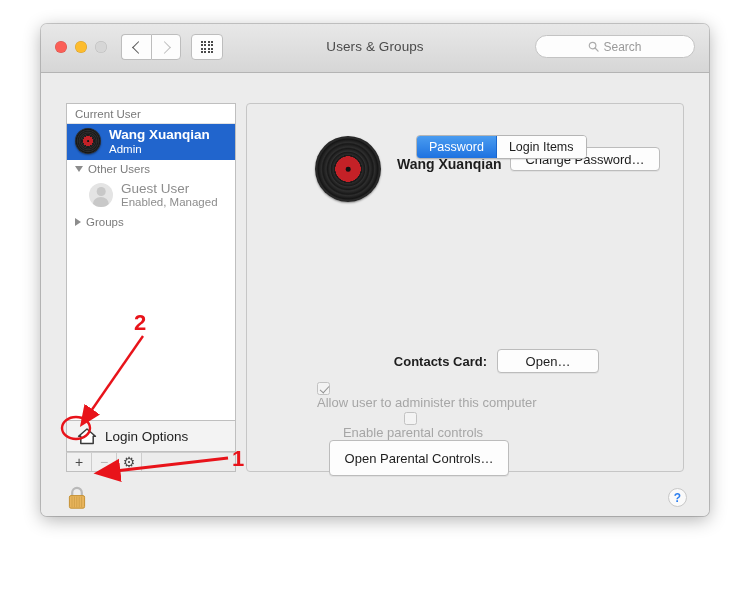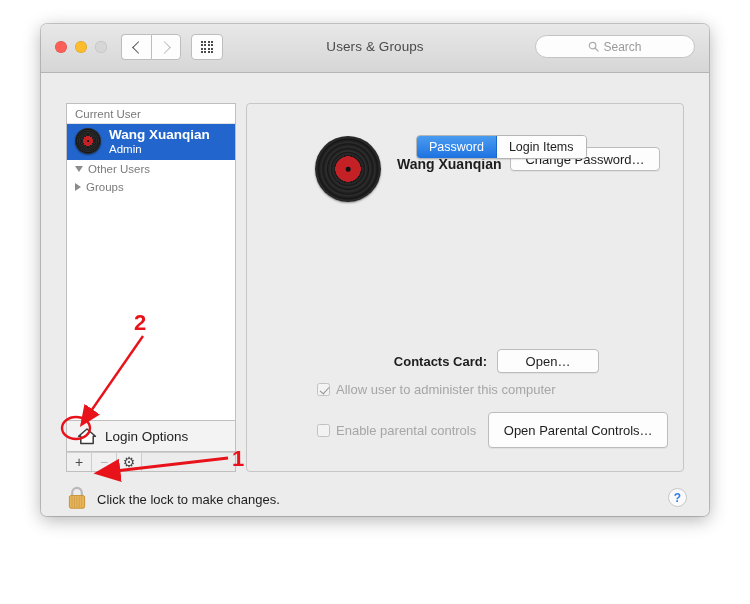--- a/index.html
+++ b/index.html
@@ -373,28 +373,30 @@
     font-size: 13px;
     color: #1d1d1d;
     box-sizing: border-box;
   }
 
   #admin-row {
     position: absolute;
     left: 70px;
     top: 278px;
     display: flex;
-    align-items: center;
+    align-items: flex-start;
+    flex-direction: column;
   }
   #parental-row {
     position: absolute;
     left: 70px;
     top: 308px;
     display: flex;
     align-items: center;
+    flex-direction: column;
   }
   .chk {
     width: 13px;
     height: 13px;
     border: 1px solid #c2c2c2;
     background: #f3f3f3;
     border-radius: 2.5px;
     box-sizing: border-box;
     margin-right: 6px;
     position: relative;
@@ -536,20 +538,27 @@
           <div class="user-name">Wang Xuanqian</div>
           <div class="user-sub">Admin</div>
         </span>
       </div>
 
       <div class="tri-row">
         <span class="tri"></span>
         <span>Other Users</span>
       </div>
 
+      <div class="user-row guest">
+        <span class="guest-avatar" style="width:24px;height:24px;margin-right:8px;"></span>
+        <span class="user-texts">
+          <div class="user-name">Guest User</div>
+          <div class="user-sub">Enabled, Managed</div>
+        </span>
+      </div>
 
       <div class="tri-row">
         <span class="tri closed"></span>
         <span>Groups</span>
       </div>
     </div>
 
     <div id="login-options-row">
       <span style="margin-left:10px;display:flex;align-items:center;">
         <svg width="20" height="18" viewBox="0 0 20 18">
@@ -600,21 +609,20 @@
         <rect x="3.4" y="10.6" width="15.2" height="12.6" rx="1.6" fill="#e8b45c" stroke="#c59134" stroke-width="1"></rect>
         <g stroke="#cf9f46" stroke-width="0.9">
           <line x1="6" y1="11.6" x2="6" y2="22.2"></line>
           <line x1="8.4" y1="11.6" x2="8.4" y2="22.2"></line>
           <line x1="10.8" y1="11.6" x2="10.8" y2="22.2"></line>
           <line x1="13.2" y1="11.6" x2="13.2" y2="22.2"></line>
           <line x1="15.6" y1="11.6" x2="15.6" y2="22.2"></line>
         </g>
       </svg>
     </div>
-    <div id="lock-text">Click the lock to make changes.</div>
 
     <div id="help-btn">?</div>
   </div>
 </div>
 
 <div id="annotations">
   <svg width="750" height="604" style="position:absolute;left:0;top:0;">
     <defs>
       <marker id="arrowred" markerWidth="9" markerHeight="9" refX="7.5" refY="4.5" orient="auto">
         <path d="M0,0.6 L9,4.5 L0,8.4 Z" fill="#e8131a"></path>

